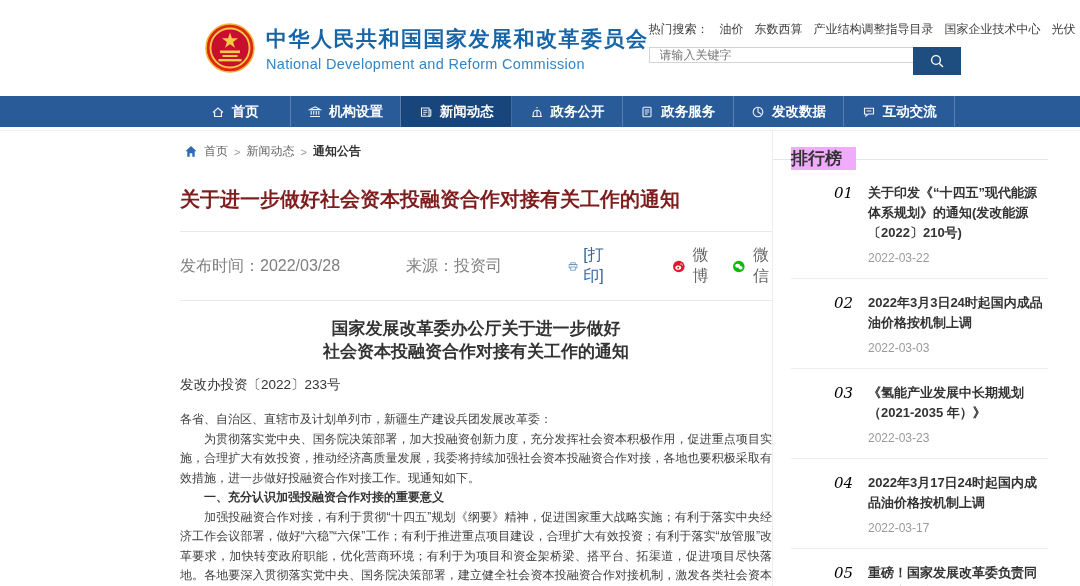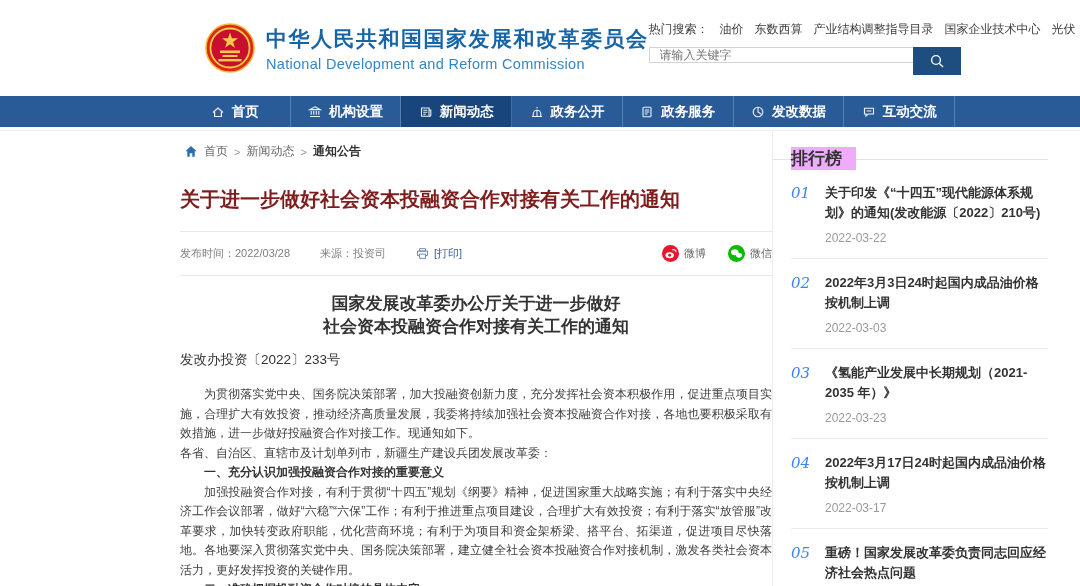--- a/index.html
+++ b/index.html
@@ -38,41 +38,41 @@
   
   .breadcrumb { display:flex; align-items:center; gap:6px; padding:12px 0 0 4px;
     font-size:12px; color:#666; }
   .breadcrumb a { color:#666; text-decoration:none; cursor:pointer; }
   .breadcrumb .current { color:#333; font-weight:bold; }
   .crumb-sep { color:#999; font-size:11px; }
   
   .article h1 { font-size:20px; color:#7f1d1d; margin-top:26px; font-weight:bold; }
   .hr { border-top:1px solid #e9e9e9; height:0; }
   .hr1 { margin-top:18px; }
-  .meta { display:flex; align-items:center; font-size:11px; color:#808080; padding:13px 0; }
+  .meta { display:flex; align-items:center; font-size:16px; color:#808080; padding:13px 0;gap:36px; }
   .meta-item { margin-right:30px; white-space:nowrap; }
   .print-link { color:#35649c; display:inline-flex; align-items:center; gap:5px;
     text-decoration:none; cursor:pointer; }
   .share { margin-left:auto; display:flex; align-items:center; }
   .share-item { display:inline-flex; align-items:center; gap:5px; color:#666;
     margin-left:22px; text-decoration:none; cursor:pointer;text-align:center; }
   .doc-head { text-align:center; font-size:17px; font-weight:bold; color:#333;
     line-height:23px; margin-top:16px; }
   .doc-no { font-size:13.5px; color:#333; margin:13px 0 16px; }
   .paras p { font-size:12px; line-height:19.5px; color:#404040; text-align:justify; }
   .paras p.indent, .paras p.heading { text-indent:2em; }
   .paras p.heading { font-weight:bold; color:#333; }
   
   .side-head { position:relative; height:22px; display:flex; align-items:center; }
   .side-line { position:absolute; left:-18px; right:0; top:55%; border-top:1px solid #e5e5e5; }
   .side-title { position:relative; background:#f0abfc; padding-right:14px;
     font-size:17px; font-weight:bold; color:#333; }
   .rank-item { display:flex; gap:12px; padding:14px 0 13px; border-bottom:1px solid #ececec; cursor:pointer; }
   .rank-no { font-family:"DejaVu Serif",serif; font-style:italic; font-size:15px;
-    color:#3b82f6; width:22px; flex-shrink:0; padding-top:1px; }
+    color:#000000; width:22px; flex-shrink:0; padding-top:1px;margin-left:43px; }
   .rank-title { font-size:13px; font-weight:bold; color:#333; line-height:20px; }
   .rank-date { font-size:12px; color:#9a9a9a; margin-top:8px; }
 </style>
 </head>
 <body>
 
 <div class="page">
 
   <header class="site-header">
     <div class="brand">
@@ -207,23 +207,23 @@
         <div class="hr"></div>
 
         <div class="doc-head">
           <div>国家发展改革委办公厅关于进一步做好</div>
           <div>社会资本投融资合作对接有关工作的通知</div>
         </div>
         <div class="doc-no">发改办投资〔2022〕233号</div>
 
         <div class="paras">
 
+            <p class="para plain">各省、自治区、直辖市及计划单列市，新疆生产建设兵团发展改革委：</p>
+
             <p class="para indent">为贯彻落实党中央、国务院决策部署，加大投融资创新力度，充分发挥社会资本积极作用，促进重点项目实施，合理扩大有效投资，推动经济高质量发展，我委将持续加强社会资本投融资合作对接，各地也要积极采取有效措施，进一步做好投融资合作对接工作。现通知如下。</p>
-
-            <p class="para plain">各省、自治区、直辖市及计划单列市，新疆生产建设兵团发展改革委：</p>
 
             <p class="para heading">一、充分认识加强投融资合作对接的重要意义</p>
 
             <p class="para indent">加强投融资合作对接，有利于贯彻“十四五”规划《纲要》精神，促进国家重大战略实施；有利于落实中央经济工作会议部署，做好“六稳”“六保”工作；有利于推进重点项目建设，合理扩大有效投资；有利于落实“放管服”改革要求，加快转变政府职能，优化营商环境；有利于为项目和资金架桥梁、搭平台、拓渠道，促进项目尽快落地。各地要深入贯彻落实党中央、国务院决策部署，建立健全社会资本投融资合作对接机制，激发各类社会资本活力，更好发挥投资的关键作用。</p>
 
             <p class="para heading">二、准确把握投融资合作对接的具体内容</p>
 
           </div>
       </article>
     </div>

